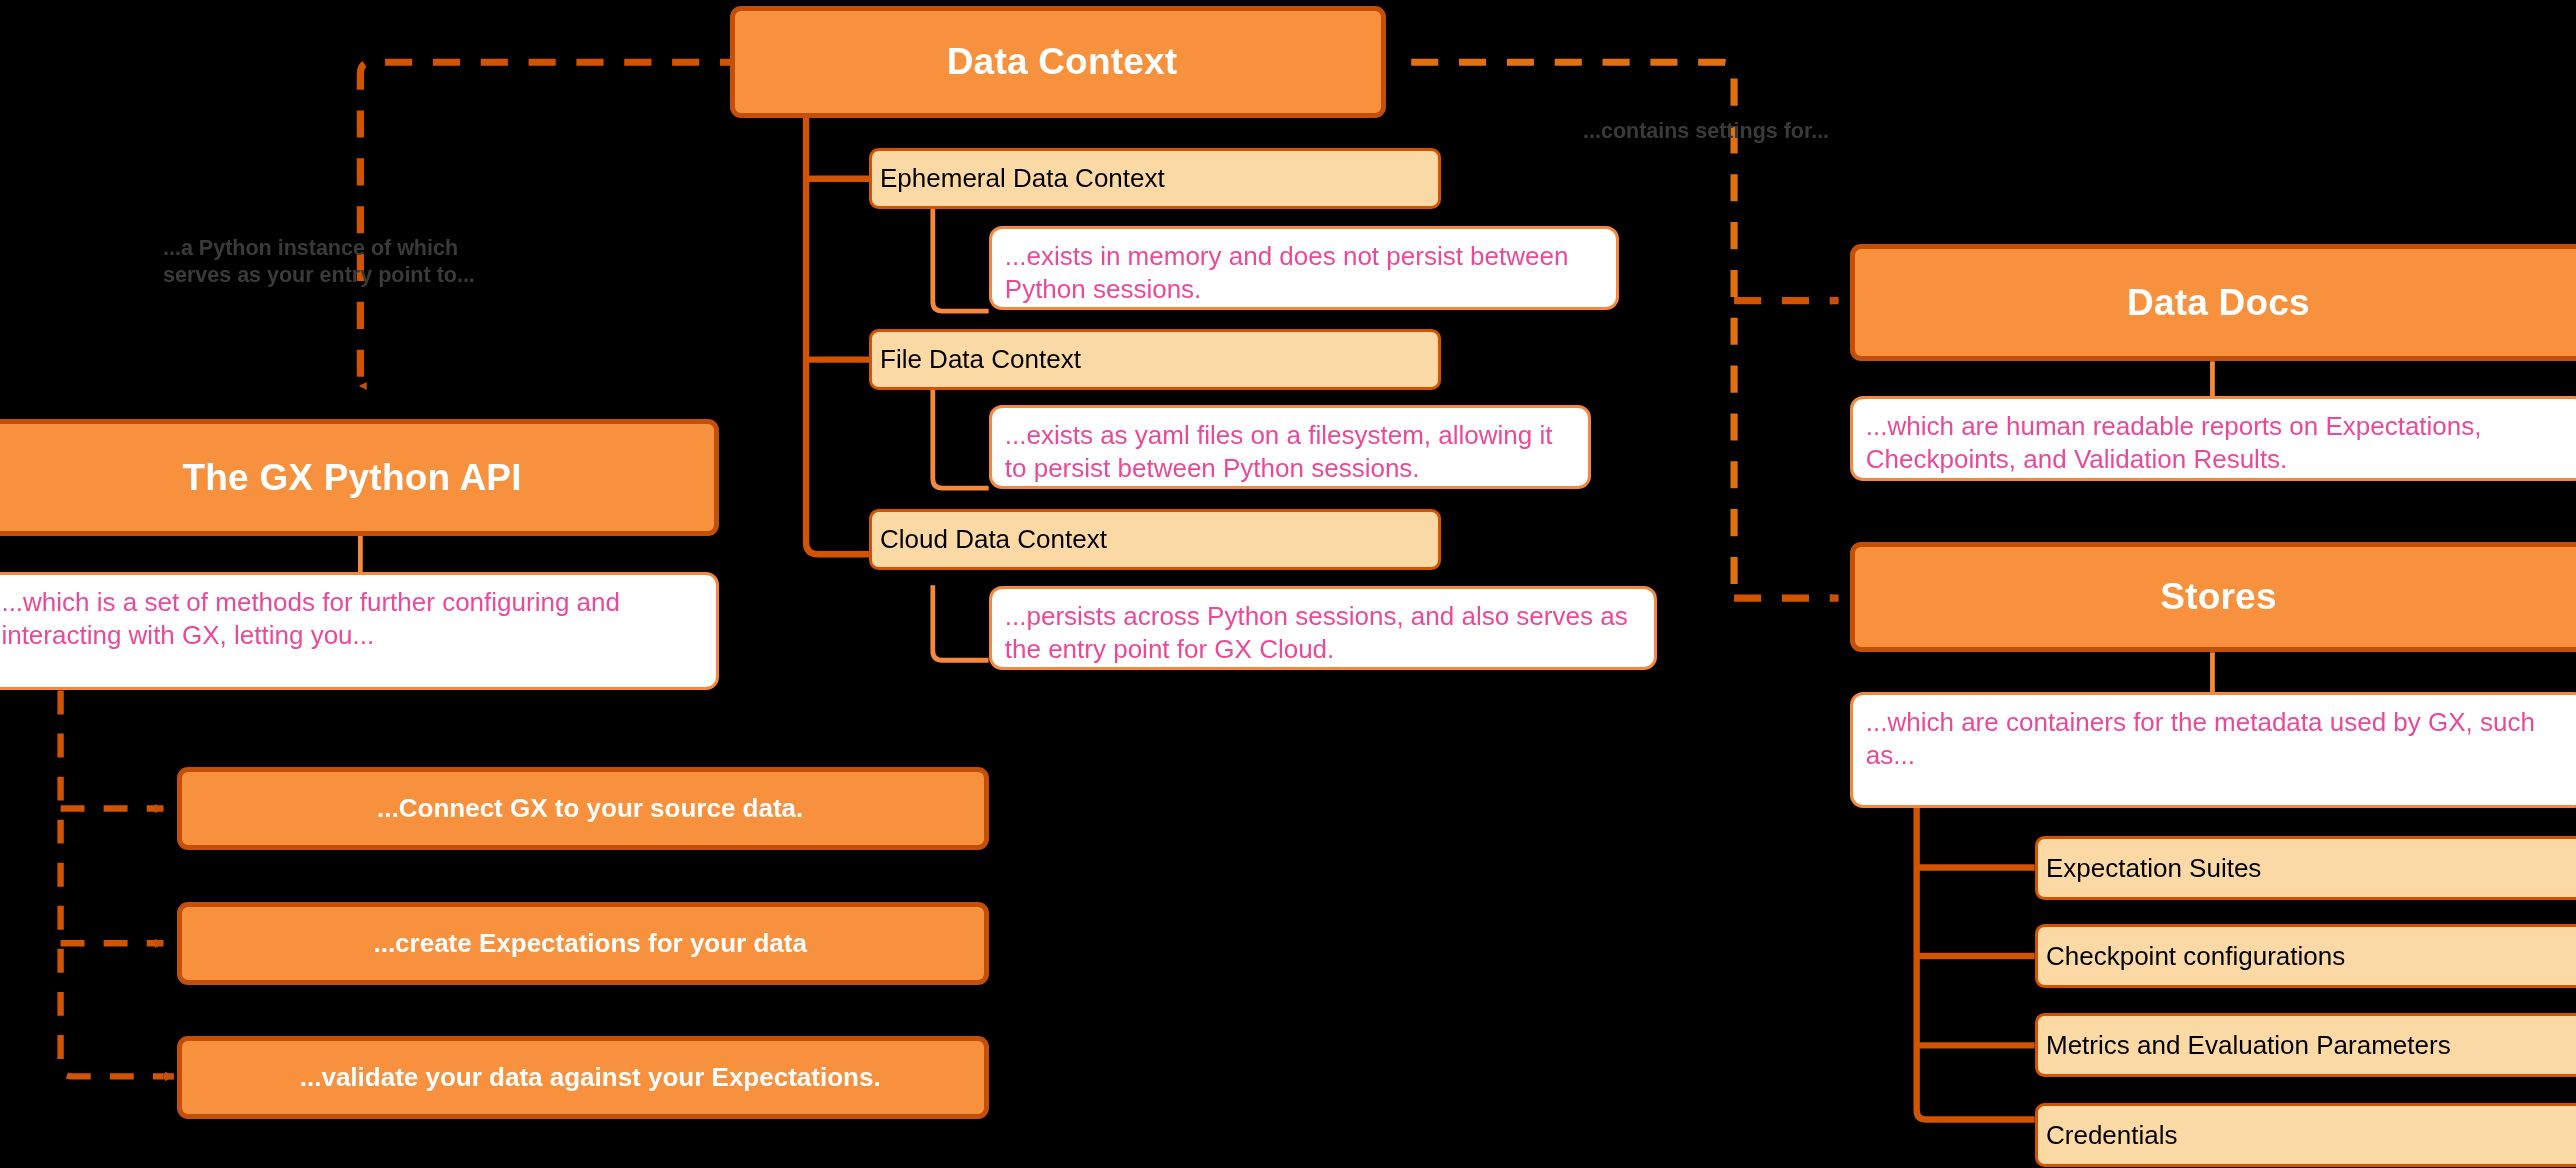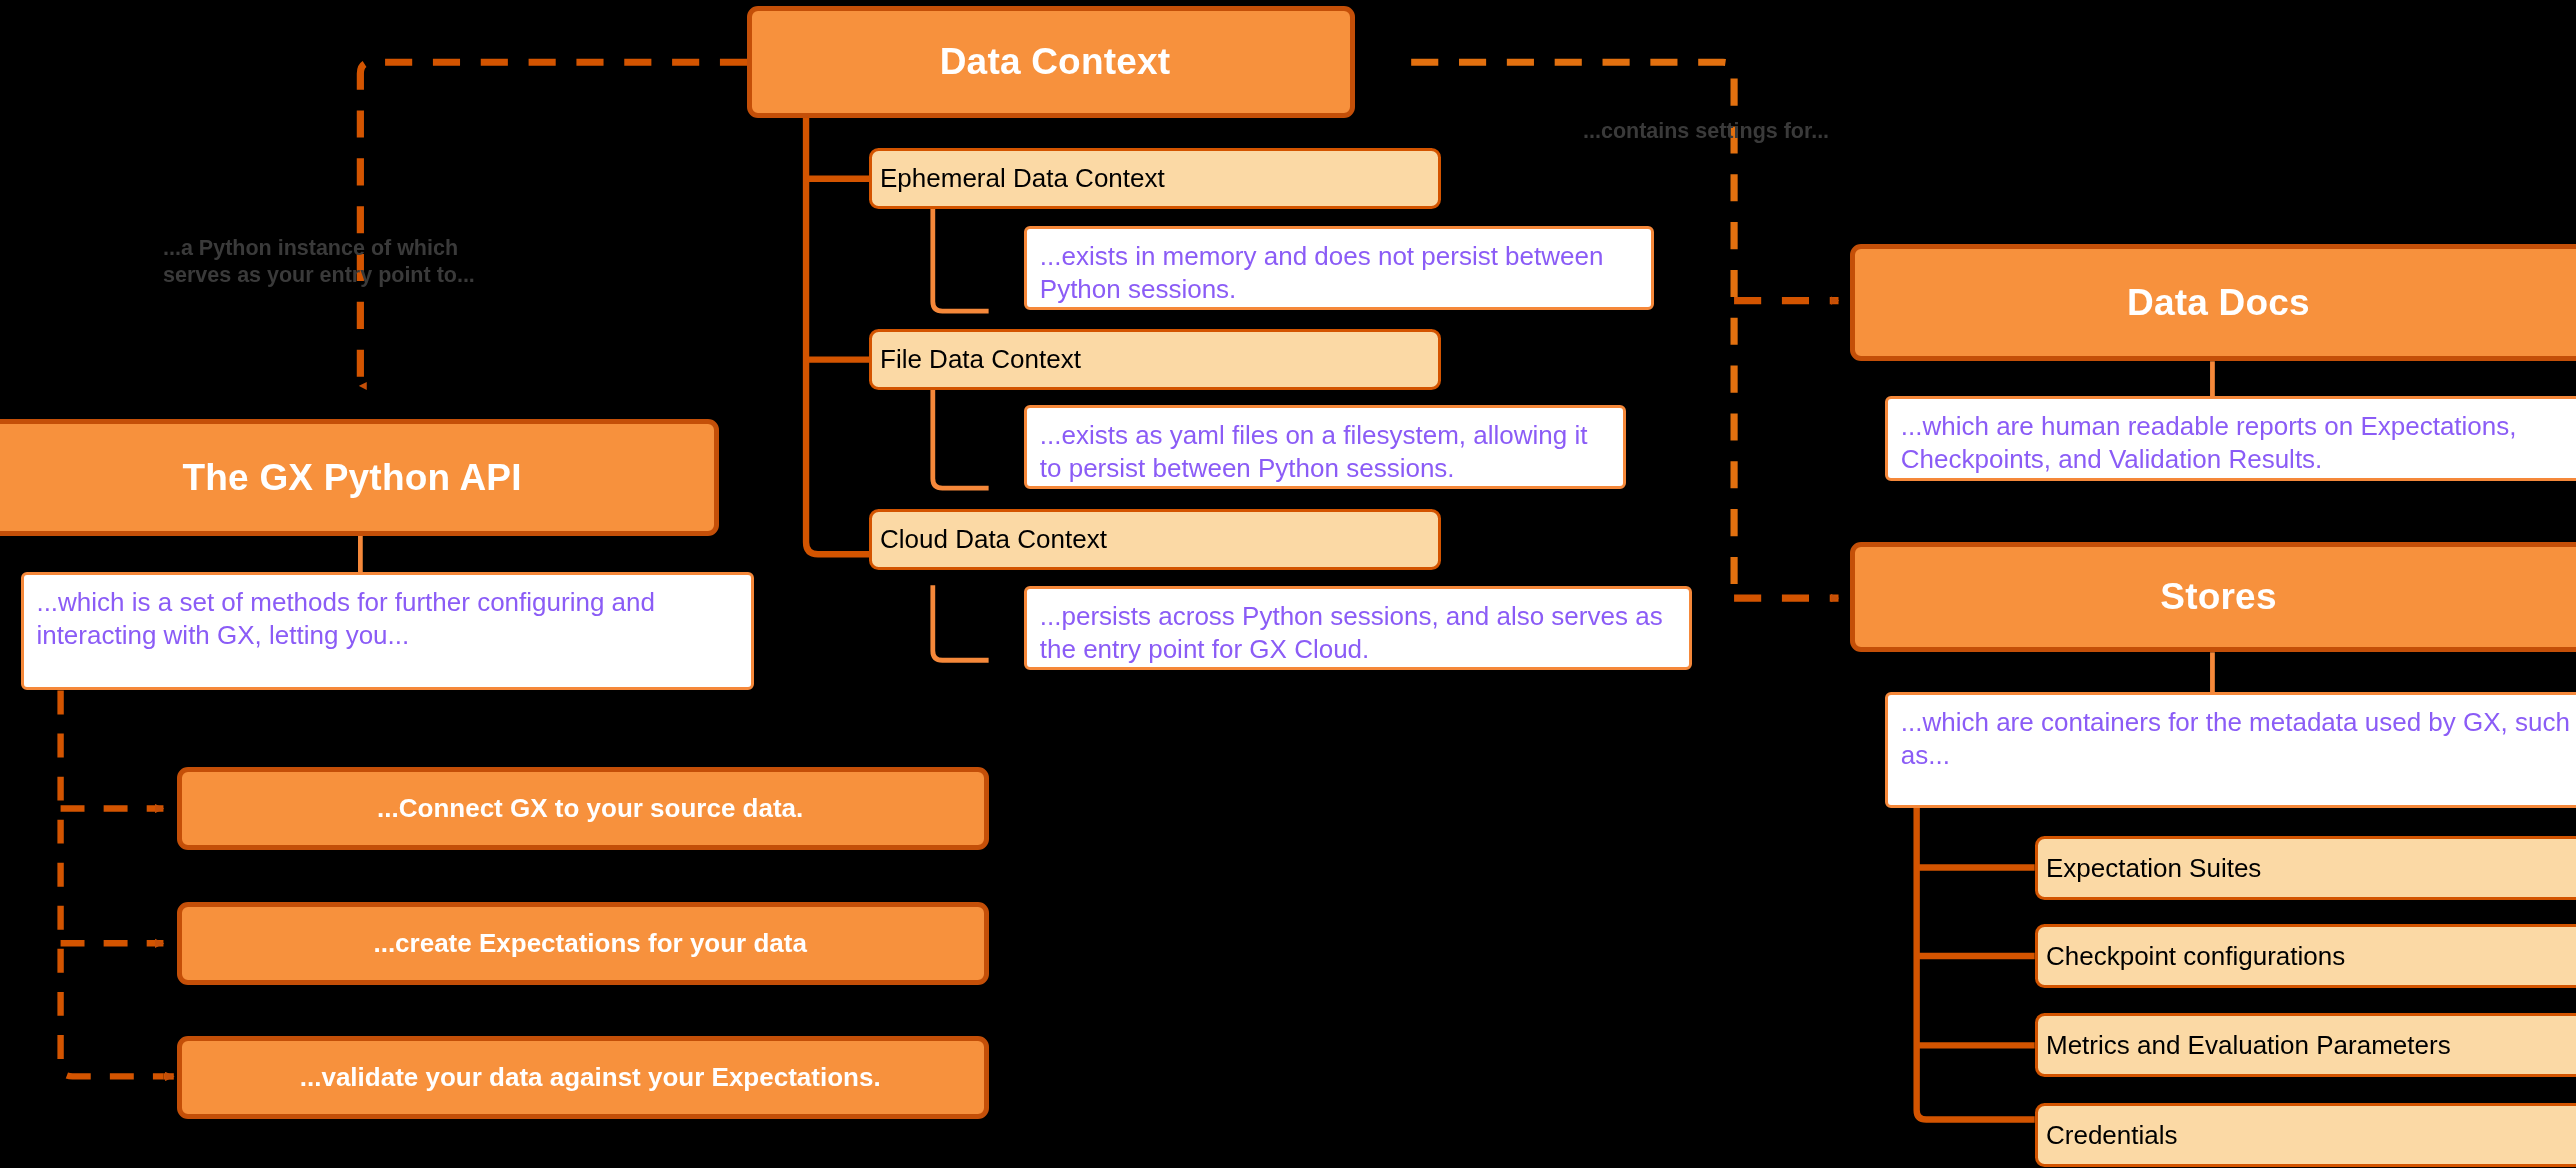--- a/index.html
+++ b/index.html
@@ -62,27 +62,26 @@
     font-size: 26px;
     padding-left: 8px;
     border-radius: 9.6px;
   }
   
   .node.note {
     background: #FFFFFF;
     border: 3.2px solid #F5883A;
     justify-content: flex-start;
     align-items: flex-start;
-    color: #8b5cf6;
+    color: #ec4899;
     font-weight: normal;
     font-size: 26px;
     padding: 11px 12.8px 8px 12.8px;
-    border-radius: 6px;
+    border-radius: 13px;
     line-height: 1.28;
-    margin-left: 35px;
   }
   .node.note .txt { display: block; white-space: pre-line; }
   .edge-label {
     position: absolute;
     color: #3A3A3A;
     font-weight: bold;
     font-size: 21.5px;
     line-height: 1.25;
     white-space: pre-line;
     text-align: left;
@@ -137,21 +136,21 @@
     <path d="M 2404,1088 L 2552,1088" fill="none" stroke="#D35400" stroke-width="8"></path>
     <path d="M 2404,1199 L 2552,1199" fill="none" stroke="#D35400" stroke-width="8"></path>
     <path d="M 2404,1311 L 2552,1311" fill="none" stroke="#D35400" stroke-width="8"></path>
   </svg>
 
   <div class="edge-label" style="left:163px; top:235px; width:375px;">...a Python instance of which
 serves as your entry point to...</div>
 
   <div class="edge-label" style="left:1583px; top:118px; width:335px;">...contains settings for...</div>
 
-  <div class="node primary" style="left:747px; top:6.4px; width:608px; height:112px;padding-left:8px;">
+  <div class="node primary" style="left:730px; top:6.4px; width:656px; height:112px;padding-left:8px;">
     <span>Data Context</span>
   </div>
 
   <div class="node primary" style="left:-14.4px; top:419px; width:733px; height:117px;">
     <span>The GX Python API</span>
   </div>
 
   <div class="node primary" style="left:1850px; top:244px; width:737px; height:117px;">
     <span>Data Docs</span>
   </div>

